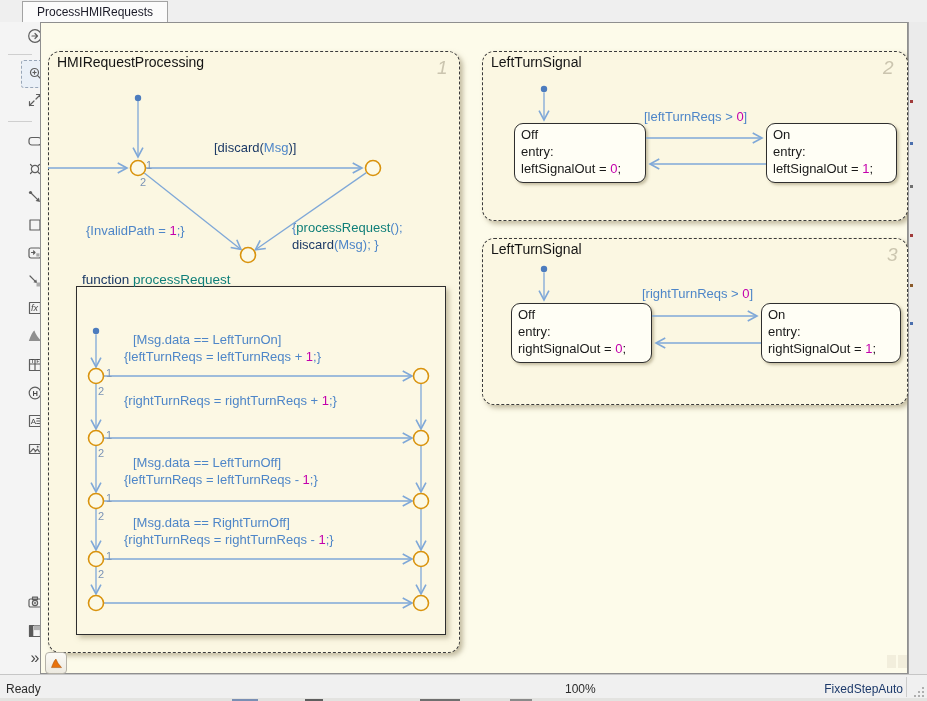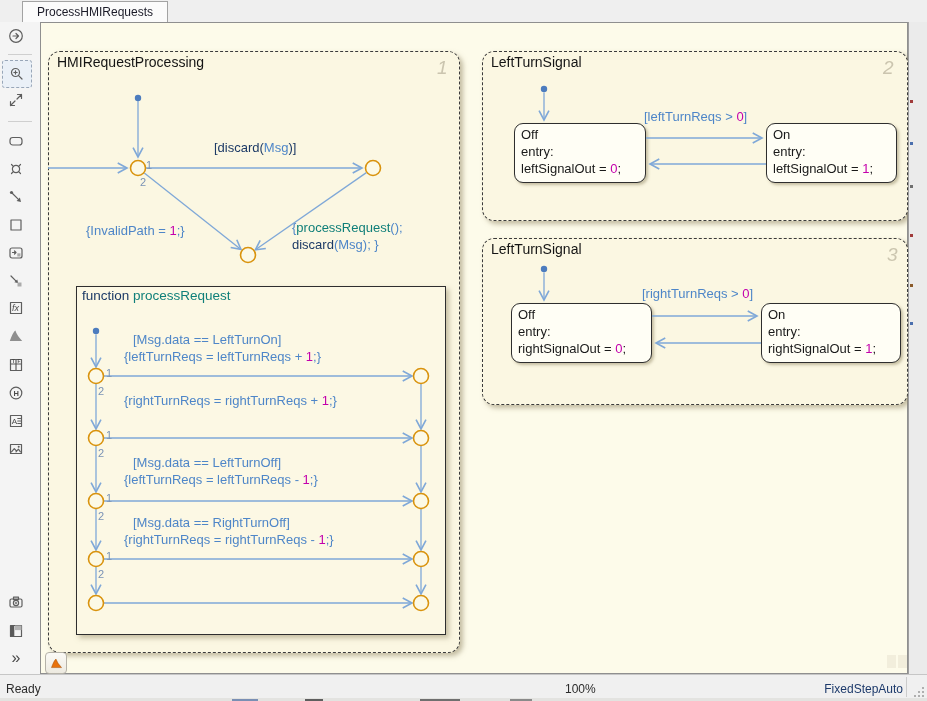--- a/index.html
+++ b/index.html
@@ -4,21 +4,21 @@
 <style>
   html,body{margin:0;padding:0;background:#fff;}
   .app{position:relative;width:927px;height:701px;overflow:hidden;background:#F0F0F0;
        font-family:"Liberation Sans",sans-serif;}
   
   .tabbar{position:absolute;left:0;top:0;width:927px;height:22px;background:#EFEFEF;}
   .tab{position:absolute;left:10px;top:1px;height:20px;padding:0 14px;background:#FBFBFB;
        border:1px solid #A3A3A3;border-bottom:none;display:flex;align-items:center;
        font-size:12px;color:#1b1b28;margin-left:12px;}
   .toolcol{position:absolute;left:0;top:22px;width:40px;height:652px;background:#F4F4F4;}
-  .tool{position:absolute;left:2px;width:28px;height:26px;display:flex;align-items:center;
+  .tool{position:absolute;left:21px;width:28px;height:26px;display:flex;align-items:center;
         justify-content:center;border-radius:3px;}
   .tool svg{display:block;}
   .tool.selected{border:1px dashed #98A6B8;background:#EAF0F7;}
   .tsep{position:absolute;left:8px;width:24px;height:1px;background:#CFCFCF;}
   .icon-stroke{stroke:#5E5E5E;stroke-width:1.2;fill:none;stroke-linecap:round;stroke-linejoin:round;}
   .icon-txt{fill:#4a4a4a;font-family:"Liberation Sans",sans-serif;}
   .rightstrip{position:absolute;left:908px;top:22px;width:19px;height:652px;background:#EBEBEB;
               border-left:1px solid #9E9E9E;}
   .speck{position:absolute;width:3px;height:3px;}
   .statusbar{position:absolute;left:0;top:674px;width:927px;height:27px;background:#F0F0F0;
@@ -186,21 +186,21 @@
     <div class="chart-box" style="left:441px;top:28px;width:424px;height:168px"></div>
     <div class="chart-box" style="left:441px;top:215px;width:424px;height:165px"></div>
     <div class="func-box" style="left:35px;top:263px;width:368px;height:347px"></div>
 
     <div class="box-title" style="left:16px;top:31px">HMIRequestProcessing</div>
     <div class="badge-num" style="left:396px;top:34px">1</div>
     <div class="box-title" style="left:450px;top:31px">LeftTurnSignal</div>
     <div class="badge-num" style="left:842px;top:34px">2</div>
     <div class="box-title" style="left:450px;top:218px">LeftTurnSignal</div>
     <div class="badge-num" style="left:846px;top:221px">3</div>
-    <div class="box-title" style="left:41px;top:265px;font-size:13.5px">
+    <div class="box-title" style="left:41px;top:249px;font-size:13.5px">
       <span class="navy">function</span>
       <span class="teal">processRequest</span>
     </div>
 
     <div class="state" style="left:473px;top:100px;width:132px;height:60px">
       <div>Off</div>
       <div>entry:</div>
       <div><span>leftSignalOut = </span><span class="mag">0</span><span>;</span></div>
     </div>
     <div class="state" style="left:725px;top:100px;width:131px;height:60px">

